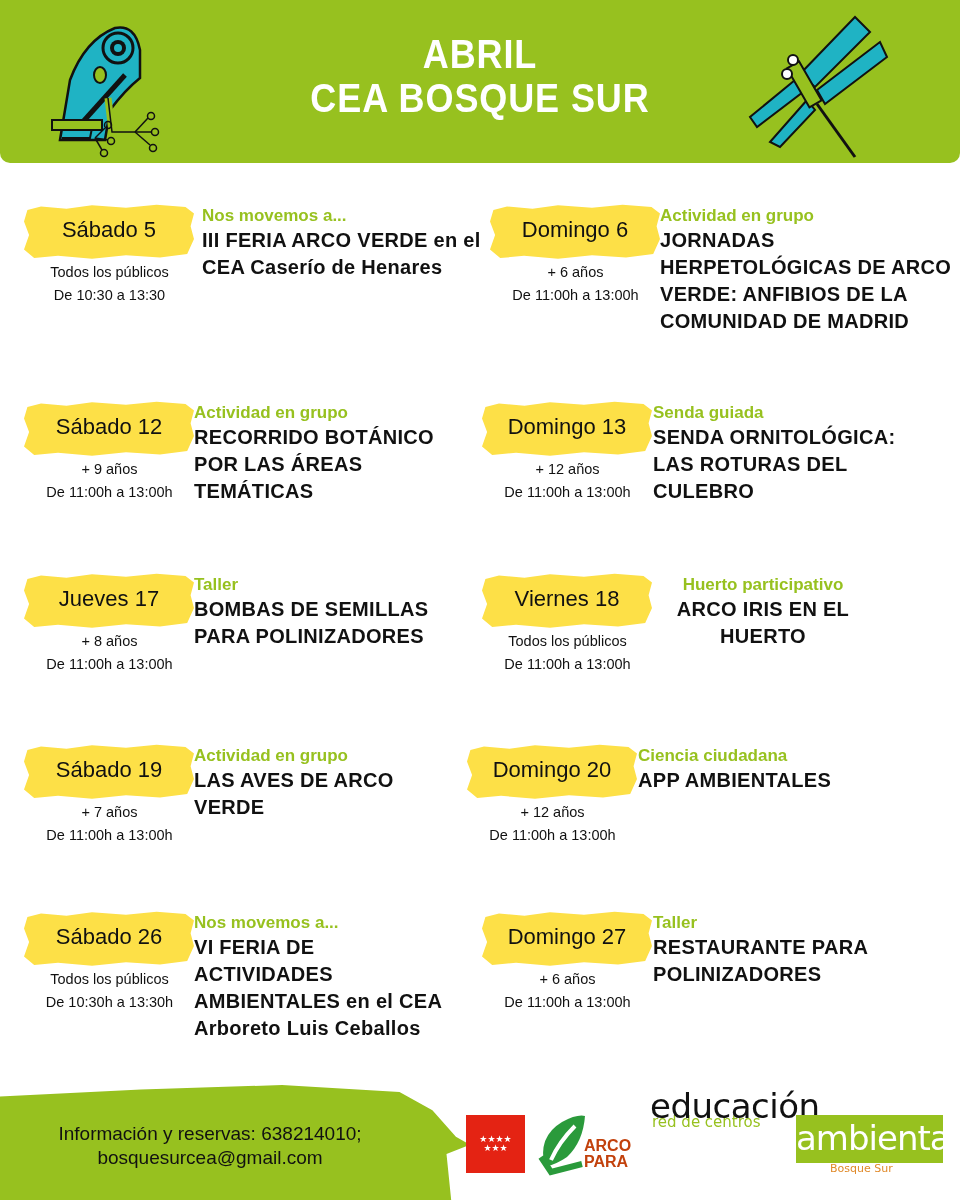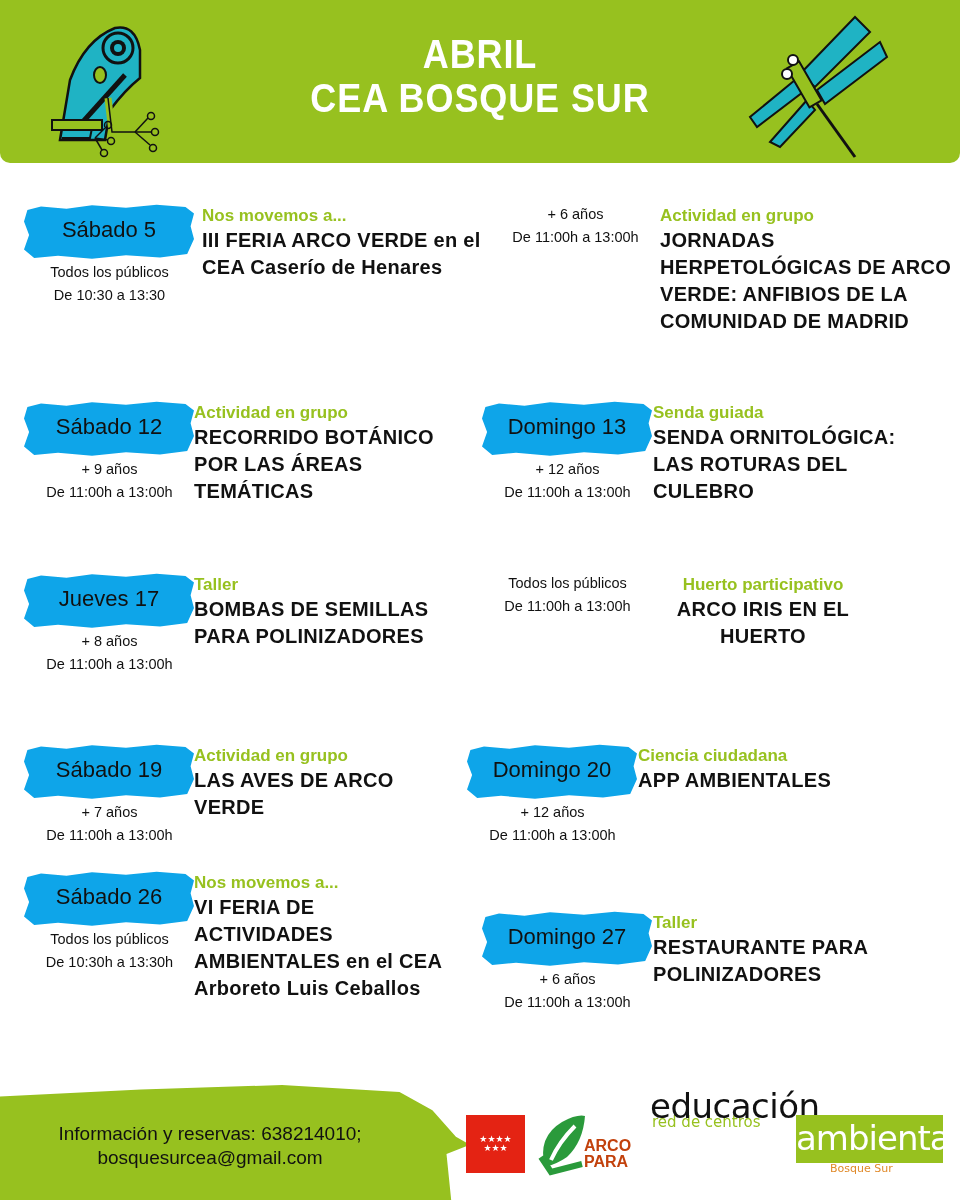--- a/index.html
+++ b/index.html
@@ -15,21 +15,21 @@
     color: #ffffff; font-family: "Liberation Sans", sans-serif; font-weight: bold;
     font-size: 40px; line-height: 44px; letter-spacing: 1px; transform: scaleX(0.9);
   }
   .frog { position: absolute; left: 40px; top: 20px; width: 160px; height: 140px; }
   .dragonfly { position: absolute; left: 745px; top: 12px; width: 150px; height: 148px; }
 
   .event { position: absolute; width: 470px; }
   .date-block { position: absolute; left: 0; top: 0; width: 175px; text-align: center; }
   .brush {
     position: relative; height: 58px; width: 170px; margin-left: 2px;
-    background: #0ea5e9;
+    background: #fde047;
     clip-path: polygon(2% 12%, 10% 6%, 25% 10%, 40% 4%, 60% 8%, 78% 3%, 95% 7%, 100% 18%, 98% 40%, 100% 62%, 96% 88%, 80% 94%, 60% 90%, 40% 96%, 20% 91%, 6% 95%, 0% 80%, 3% 55%, 0% 32%);
   }
   .date-label {
     position: absolute; left: 0; top: 14px; width: 100%; text-align: center;
     font-family: "Liberation Sans", sans-serif; font-size: 22px; color: #111; white-space: nowrap;
   }
   .date-meta {
     font-family: "Liberation Sans", sans-serif; font-size: 14.5px; line-height: 23px; color: #111;
     white-space: nowrap;
   }
@@ -136,20 +136,23 @@
     <div class="date-meta">De 10:30 a 13:30</div>
   </div>
   <div class="text-block" style="left:180px; width:280px;">
     <div class="category">Nos movemos a...</div>
     <div class="title">III FERIA ARCO VERDE en el CEA Caserío de Henares</div>
   </div>
 </div>
 
 <div class="event" style="left:488px; top:203px; height:170px;">
   <div class="date-block">
+    <div class="brush">
+      <div class="date-label">Domingo 6</div>
+    </div>
     <div class="date-meta">+ 6 años</div>
     <div class="date-meta">De 11:00h a 13:00h</div>
   </div>
   <div class="text-block" style="left:172px; width:295px;">
     <div class="category">Actividad en grupo</div>
     <div class="title">JORNADAS HERPETOLÓGICAS DE ARCO VERDE: ANFIBIOS DE LA COMUNIDAD DE MADRID</div>
   </div>
 </div>
 
 <div class="event" style="left:22px; top:400px; height:130px;">
@@ -189,20 +192,23 @@
     <div class="date-meta">De 11:00h a 13:00h</div>
   </div>
   <div class="text-block" style="left:172px; width:290px;">
     <div class="category">Taller</div>
     <div class="title">BOMBAS DE SEMILLAS PARA POLINIZADORES</div>
   </div>
 </div>
 
 <div class="event" style="left:480px; top:572px; height:110px;">
   <div class="date-block">
+    <div class="brush">
+      <div class="date-label">Viernes 18</div>
+    </div>
     <div class="date-meta">Todos los públicos</div>
     <div class="date-meta">De 11:00h a 13:00h</div>
   </div>
   <div class="text-block" style="left:173px; width:220px;text-align:center;">
     <div class="category">Huerto participativo</div>
     <div class="title">ARCO IRIS EN EL HUERTO</div>
   </div>
 </div>
 
 <div class="event" style="left:22px; top:743px; height:110px;">
@@ -226,21 +232,21 @@
     </div>
     <div class="date-meta">+ 12 años</div>
     <div class="date-meta">De 11:00h a 13:00h</div>
   </div>
   <div class="text-block" style="left:173px; width:280px;">
     <div class="category">Ciencia ciudadana</div>
     <div class="title">APP AMBIENTALES</div>
   </div>
 </div>
 
-<div class="event" style="left:22px; top:870px; height:160px;">
+<div class="event" style="left:22px; top:910px; height:160px;">
   <div class="date-block">
     <div class="brush">
       <div class="date-label">Sábado 26</div>
     </div>
     <div class="date-meta">Todos los públicos</div>
     <div class="date-meta">De 10:30h a 13:30h</div>
   </div>
   <div class="text-block" style="left:172px; width:260px;">
     <div class="category">Nos movemos a...</div>
     <div class="title">VI FERIA DE ACTIVIDADES AMBIENTALES en el CEA Arboreto Luis Ceballos</div>

